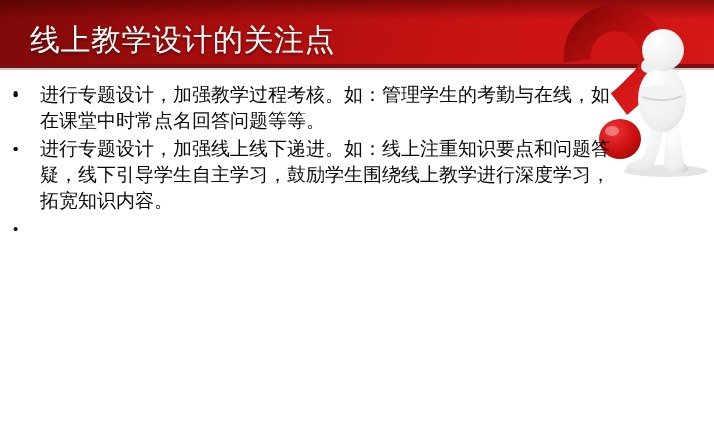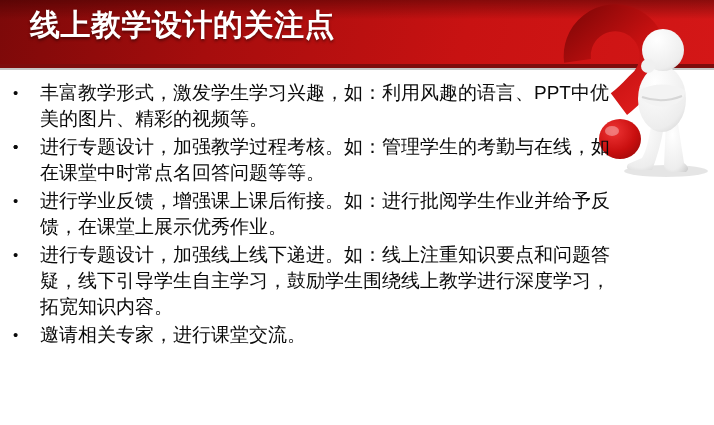--- a/index.html
+++ b/index.html
@@ -34,23 +34,23 @@
   }
   .header-line {
     position: absolute;
     left: 0; top: 68px;
     width: 714px; height: 2px;
     background: #c6c6c6;
     z-index: 0;
   }
   .title {
     position: absolute;
-    left: 30px; top: 5px;
+    left: 30px; top: 20px;
     font-size: 30px;
-    font-weight: bold;
+    font-weight: normal;
     color: #ffffff;
     letter-spacing: 0.5px;
     text-shadow: 0 2px 3px rgba(0,0,0,0.45);
     white-space: nowrap;
     text-align: center;
   }
   
   .illustration {
     position: absolute;
     left: 554px; top: 0;
@@ -137,41 +137,36 @@
 
       <circle cx="109" cy="50" r="21" fill="url(#bodyGrad)"></circle>
 
       <circle cx="94" cy="66" r="7" fill="#f0f0f0"></circle>
     </g>
   </svg>
 
   <ul class="bullets">
     <li>
       <span class="marker">•</span>
-      <span class="btext">丰富教学形式，激发学生学习兴趣，如：利用风趣的语言、PPT中优
-美的图片、精彩的视频等。</span>
     </li>
     <li>
       <span class="marker">•</span>
     </li>
     <li>
       <span class="marker">•</span>
       <span class="btext">进行专题设计，加强教学过程考核。如：管理学生的考勤与在线，如
 在课堂中时常点名回答问题等等。</span>
     </li>
     <li>
       <span class="marker">•</span>
-      <span class="btext">进行学业反馈，增强课上课后衔接。如：进行批阅学生作业并给予反
-馈，在课堂上展示优秀作业。</span>
     </li>
     <li>
       <span class="marker">•</span>
       <span class="btext">进行专题设计，加强线上线下递进。如：线上注重知识要点和问题答
 疑，线下引导学生自主学习，鼓励学生围绕线上教学进行深度学习，
 拓宽知识内容。</span>
     </li>
     <li>
       <span class="marker">•</span>
-      <span class="btext">邀请相关专家，进行课堂交流。</span>
     </li>
   </ul>
 
 </div>
 
 </body></html>

